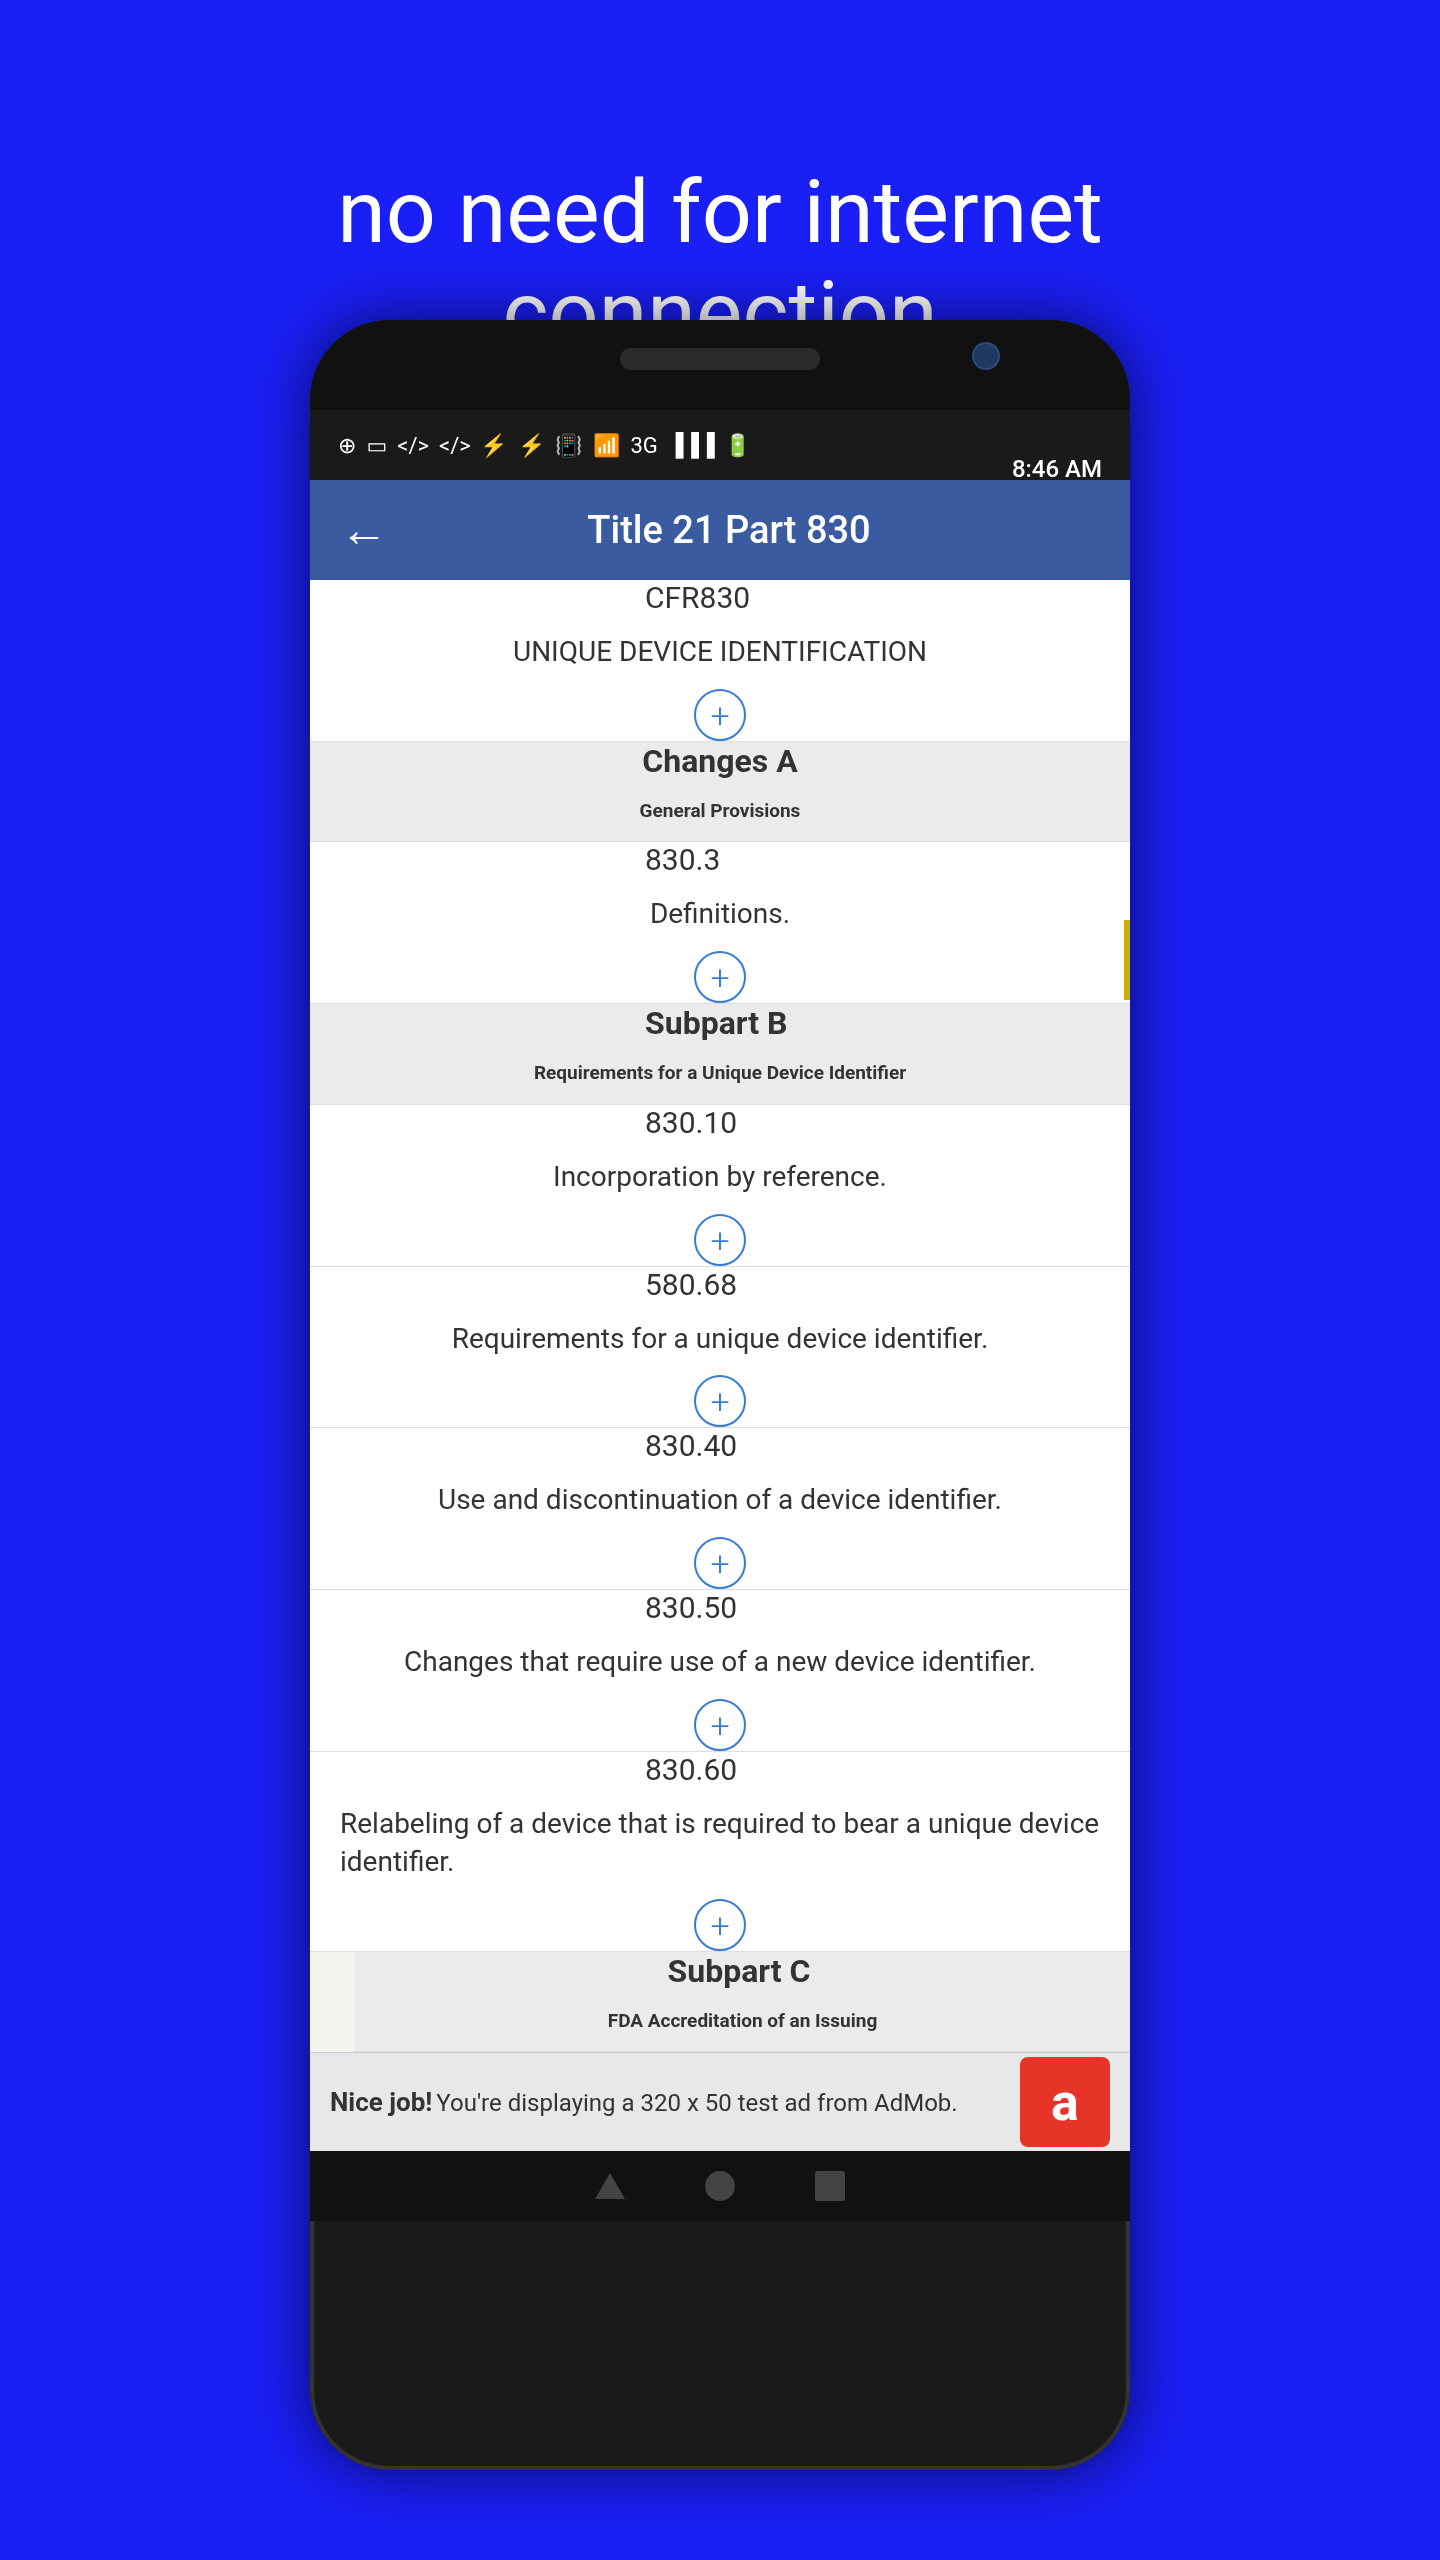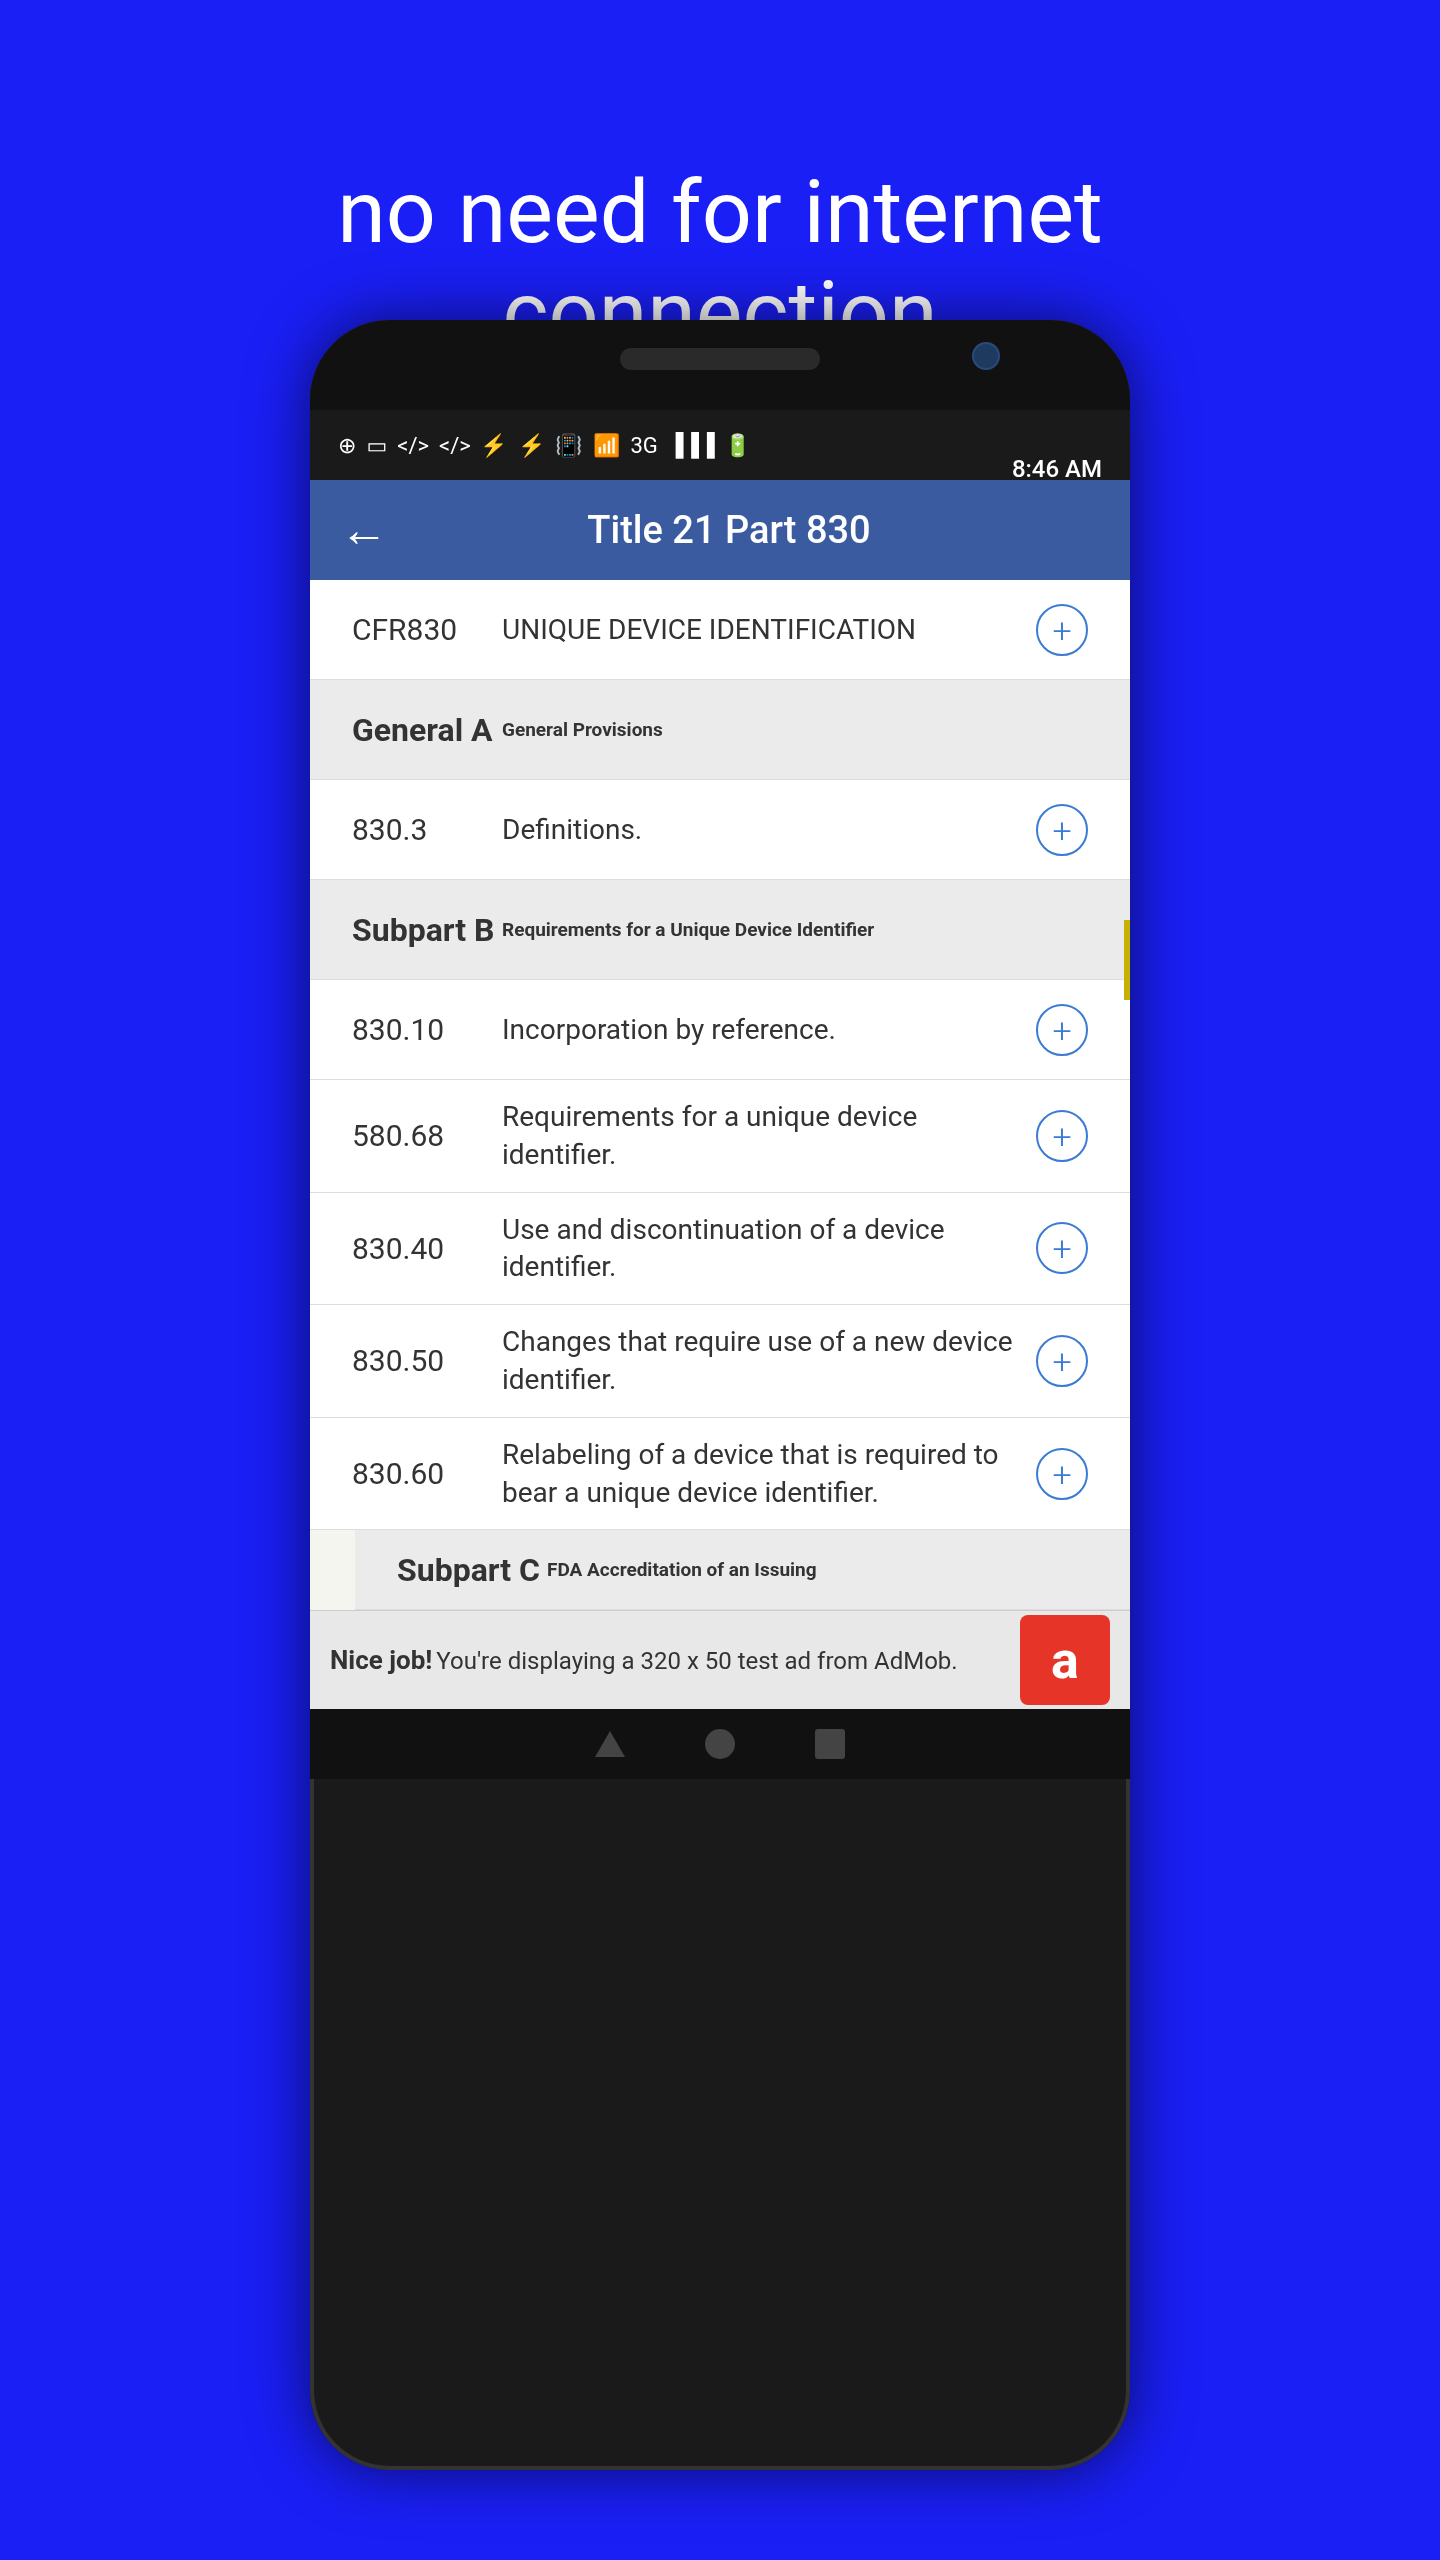--- a/index.html
+++ b/index.html
@@ -127,24 +127,25 @@
     }
 
     
     .content-list {
       background: #f5f5f0;
     }
 
     .list-row {
       display: flex;
       align-items: center;
-      padding: 0 42px;
+      padding: 0 30px;
       min-height: 100px;
       border-bottom: 1px solid #ddd;
       background: white;
+      flex-direction: column;
     }
     .list-row.subpart-row {
       background: #ebebeb;
     }
     .list-row.last-partial {
       min-height: 80px;
       margin-left: 45px;
     }
 
     .row-number {
@@ -303,21 +304,21 @@
       <div class="app-title">Title 21 Part 830</div>
     </div>
 
     <div class="content-list" id="content-list">
     <div class="list-row">
           <span class="row-number">CFR830</span>
           <span class="row-title">UNIQUE DEVICE IDENTIFICATION</span>
           <div class="plus-icon">+</div>
         </div>
         <div class="list-row subpart-row">
-          <span class="row-number bold">General A</span>
+          <span class="row-number bold">Changes A</span>
           <span class="row-title bold">General Provisions</span>
         </div>
         <div class="list-row">
           <span class="row-number">830.3</span>
           <span class="row-title">Definitions.</span>
           <div class="plus-icon">+</div>
         </div>
         <div class="list-row subpart-row">
           <span class="row-number bold">Subpart B</span>
           <span class="row-title bold">Requirements for a Unique Device Identifier</span>

